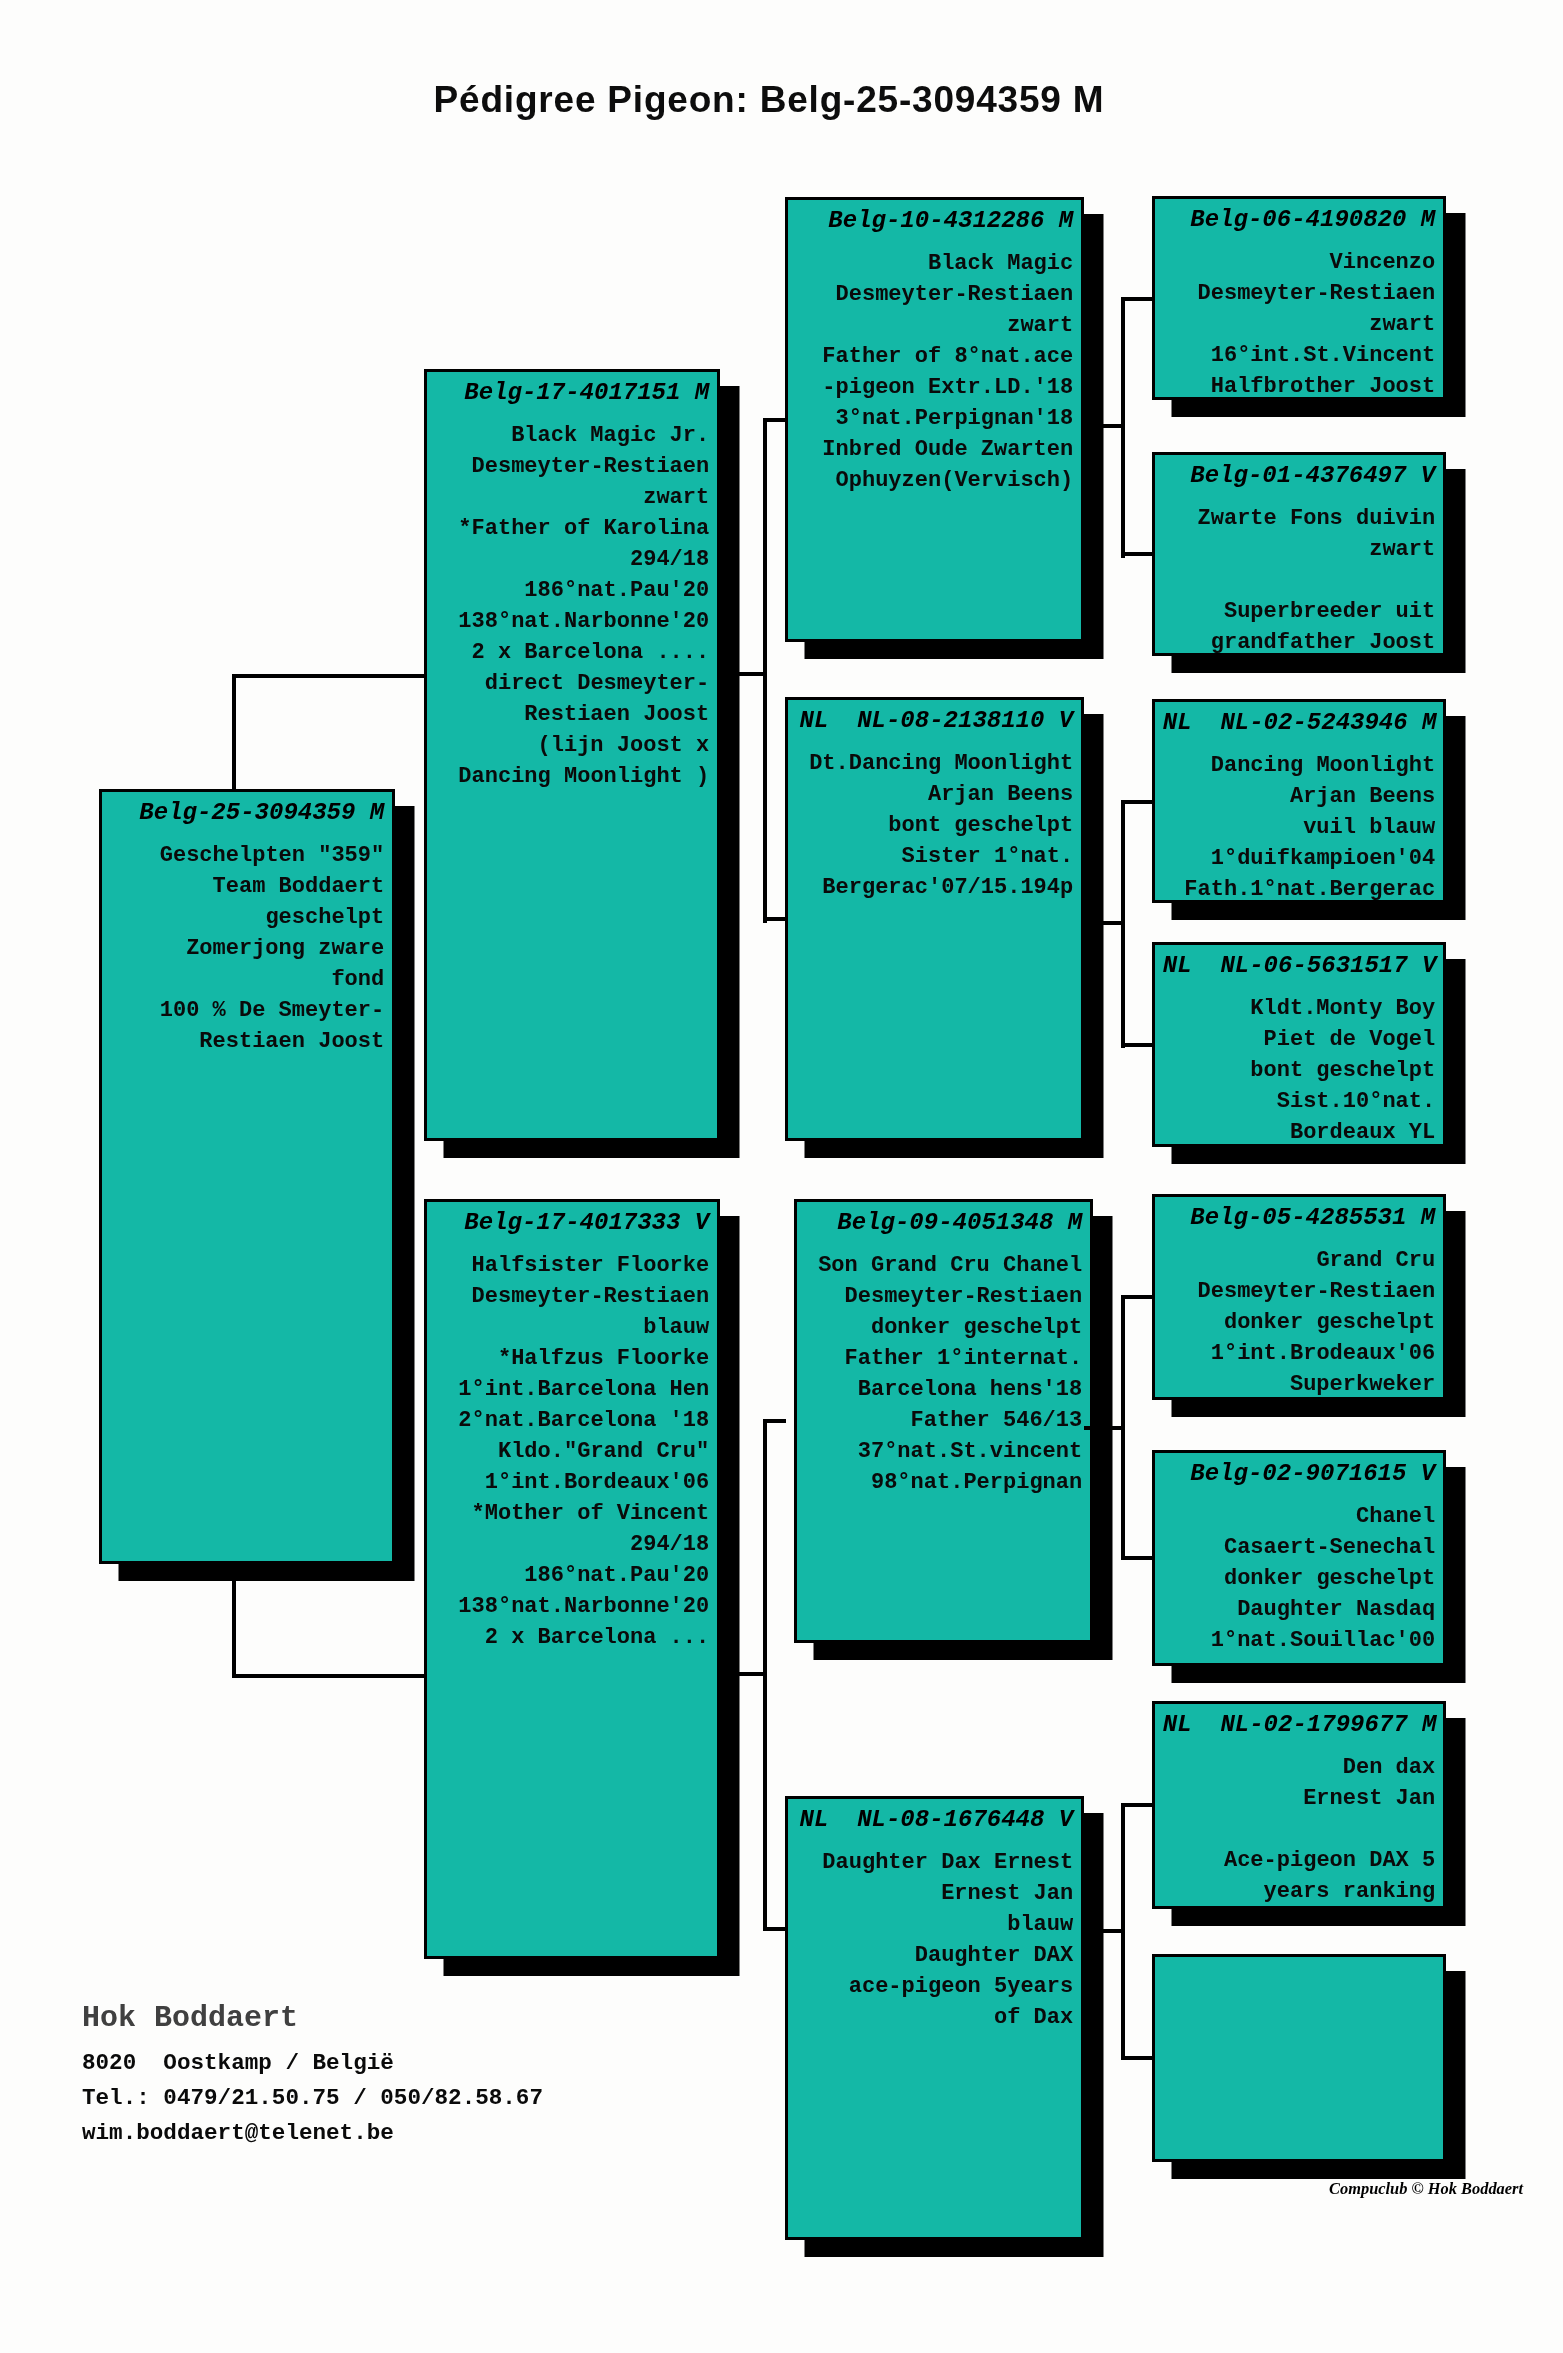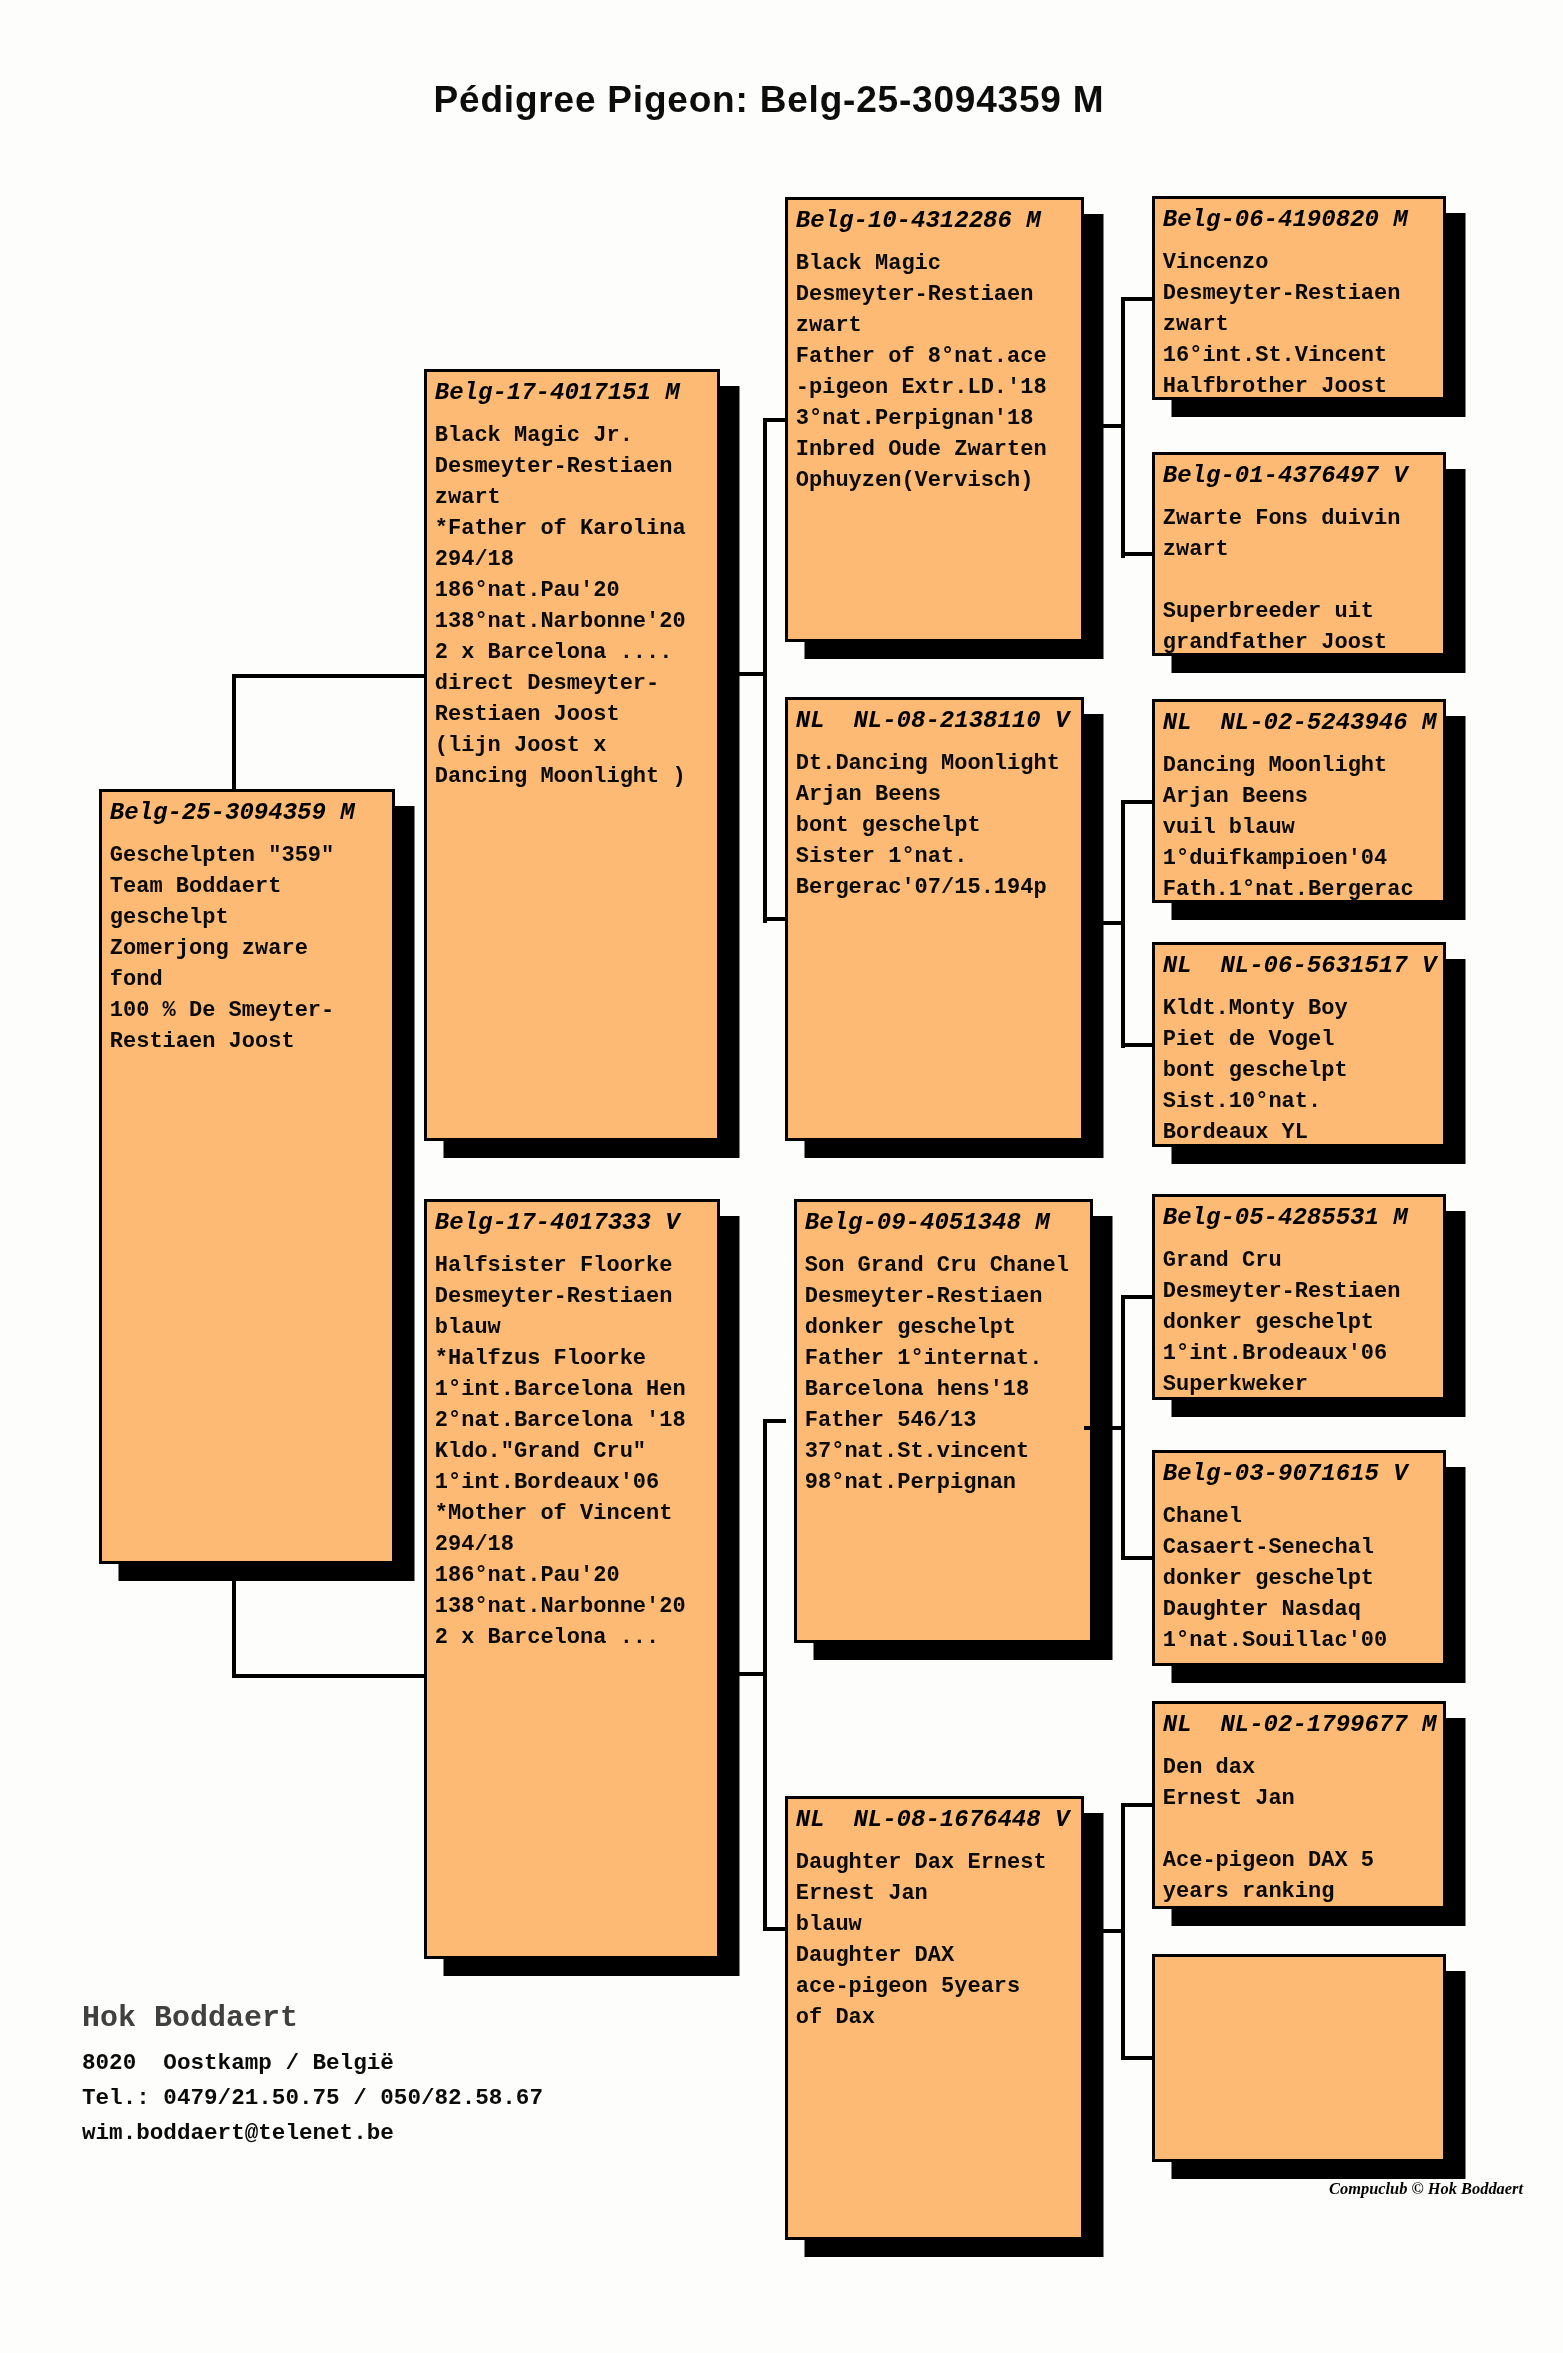--- a/index.html
+++ b/index.html
@@ -17,25 +17,26 @@
     text-align:center;
     font-family:"Liberation Sans", sans-serif;
     font-size:37px;
     font-weight:bold;
     letter-spacing:0.8px;
     color:#0d0d0d;
   }
   .pbox{
     position:absolute;
     box-sizing:border-box;
-    background:#fdba74;
+    background:#14b8a6;
     border:3.1px solid #000;
     box-shadow:19.5px 17px 0 0 #000;
     padding:6.2px 7.8px 3.1px 7.8px;
     overflow:hidden;
+    text-align:right;
   }
   .phead{
     font-family:"Liberation Mono", monospace;
     font-style:italic;
     font-weight:bold;
     font-size:24px;
     line-height:29px;
     white-space:pre;
     margin-bottom:12.5px;
     color:#000;
@@ -222,21 +223,21 @@
     <div class="phead">Belg-05-4285531 M</div>
     <div class="pbody">
         <div class="bline">Grand Cru</div>
         <div class="bline">Desmeyter-Restiaen</div>
         <div class="bline">donker geschelpt</div>
         <div class="bline">1°int.Brodeaux'06</div>
         <div class="bline">Superkweker</div>
       </div>
   </div>
   <div class="pbox" style="left:1152px;top:1450px;width:294px;height:216px">
-    <div class="phead">Belg-03-9071615 V</div>
+    <div class="phead">Belg-02-9071615 V</div>
     <div class="pbody">
         <div class="bline">Chanel</div>
         <div class="bline">Casaert-Senechal</div>
         <div class="bline">donker geschelpt</div>
         <div class="bline">Daughter Nasdaq</div>
         <div class="bline">1°nat.Souillac'00</div>
       </div>
   </div>
   <div class="pbox" style="left:1152px;top:1701px;width:294px;height:208px">
     <div class="phead">NL  NL-02-1799677 M</div>

